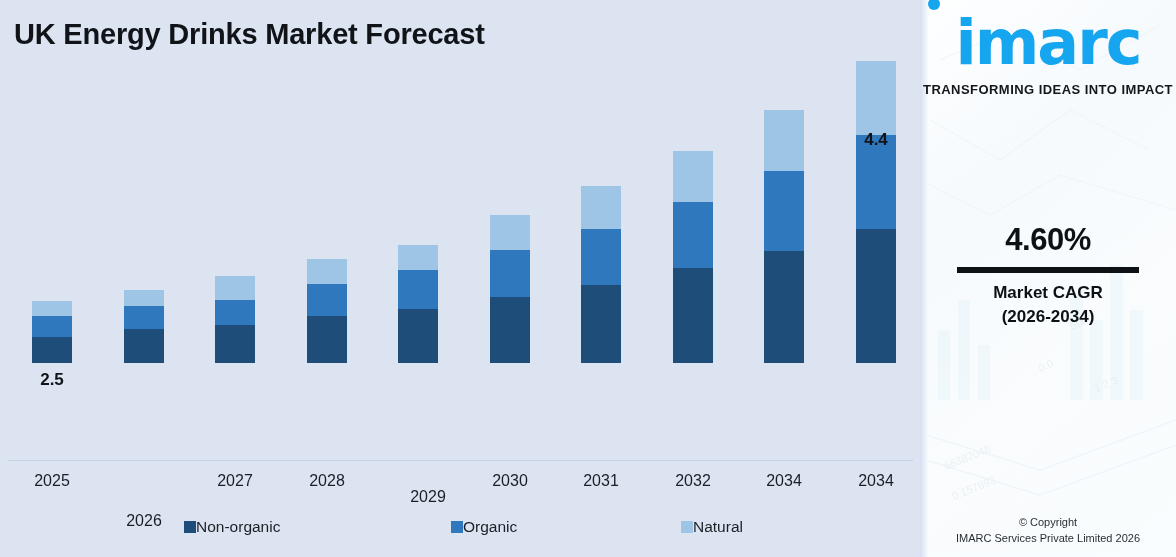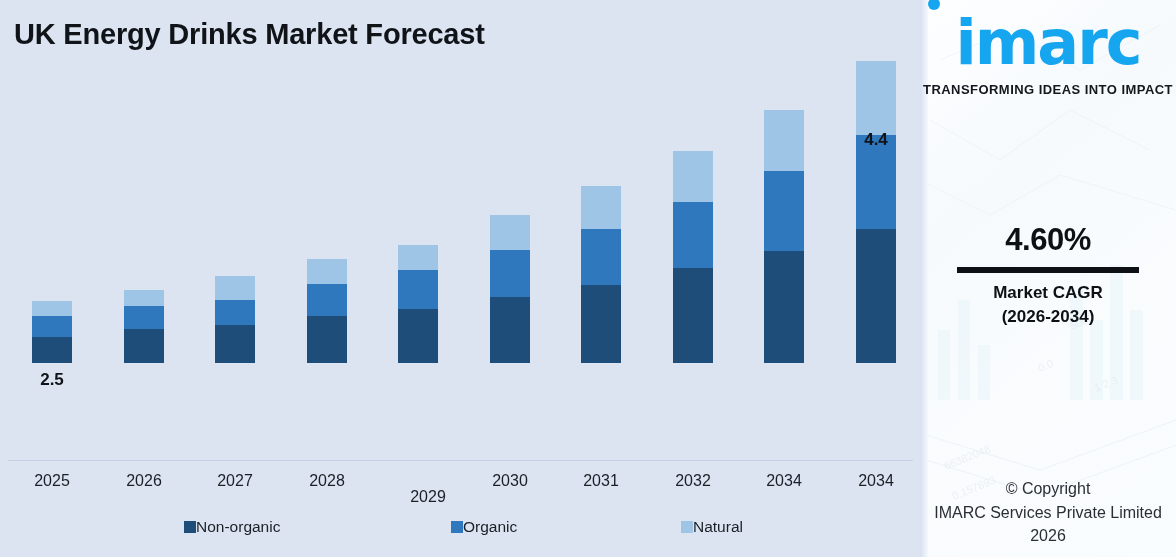--- a/index.html
+++ b/index.html
@@ -87,21 +87,21 @@
     letter-spacing: 0.45px; white-space: nowrap;
   }
 
   .cagr-block { position: absolute; left: 0; top: 222px; width: 256px; text-align: center; }
   .cagr-value { font-size: 31px; font-weight: 700; color: #0d1116; letter-spacing: -0.5px; }
   .cagr-rule { margin: 9px auto 8px; width: 182px; height: 6px; background: #0d1116; }
   .cagr-label { font-size: 17px; font-weight: 700; color: #0d1116; line-height: 1.42; }
 
   .copyright {
     position: absolute; left: 0; bottom: 10px; width: 256px; text-align: center;
-    font-size: 16px; color: #2a2f36; line-height: 1.45;
+    font-size: 11px; color: #2a2f36; line-height: 1.45;
   }
 
   
   .paper-deco { position: absolute; inset: 0; opacity: 0.30; }
 </style>
 </head>
 <body>
 
 <div id="page">
 
@@ -116,21 +116,21 @@
           <div class="seg seg-organic" style="top: 15px; height: 21px;"></div>
           <div class="seg seg-nonorganic" style="top: 36px; height: 26px;"></div>
         </div>
         <div class="bar-value" style="left: 12px; top: 370px;">2.5</div>
         <div class="x-label" style="left: 12px;">2025</div>
         <div class="bar-group" style="left: 124px; height: 73px; bottom: 97px;">
           <div class="seg seg-natural" style="top: 0px; height: 16px;"></div>
           <div class="seg seg-organic" style="top: 16px; height: 23px;"></div>
           <div class="seg seg-nonorganic" style="top: 39px; height: 34px;"></div>
         </div>
-        <div class="x-label" style="left: 104px;">2026</div>
+        <div class="x-label" style="left: 104px; margin-top: 40px;">2026</div>
         <div class="bar-group" style="left: 215px; height: 87px; bottom: 97px;">
           <div class="seg seg-natural" style="top: 0px; height: 24px;"></div>
           <div class="seg seg-organic" style="top: 24px; height: 25px;"></div>
           <div class="seg seg-nonorganic" style="top: 49px; height: 38px;"></div>
         </div>
         <div class="x-label" style="left: 195px;">2027</div>
         <div class="bar-group" style="left: 307px; height: 104px; bottom: 97px;">
           <div class="seg seg-natural" style="top: 0px; height: 25px;"></div>
           <div class="seg seg-organic" style="top: 25px; height: 32px;"></div>
           <div class="seg seg-nonorganic" style="top: 57px; height: 47px;"></div>

